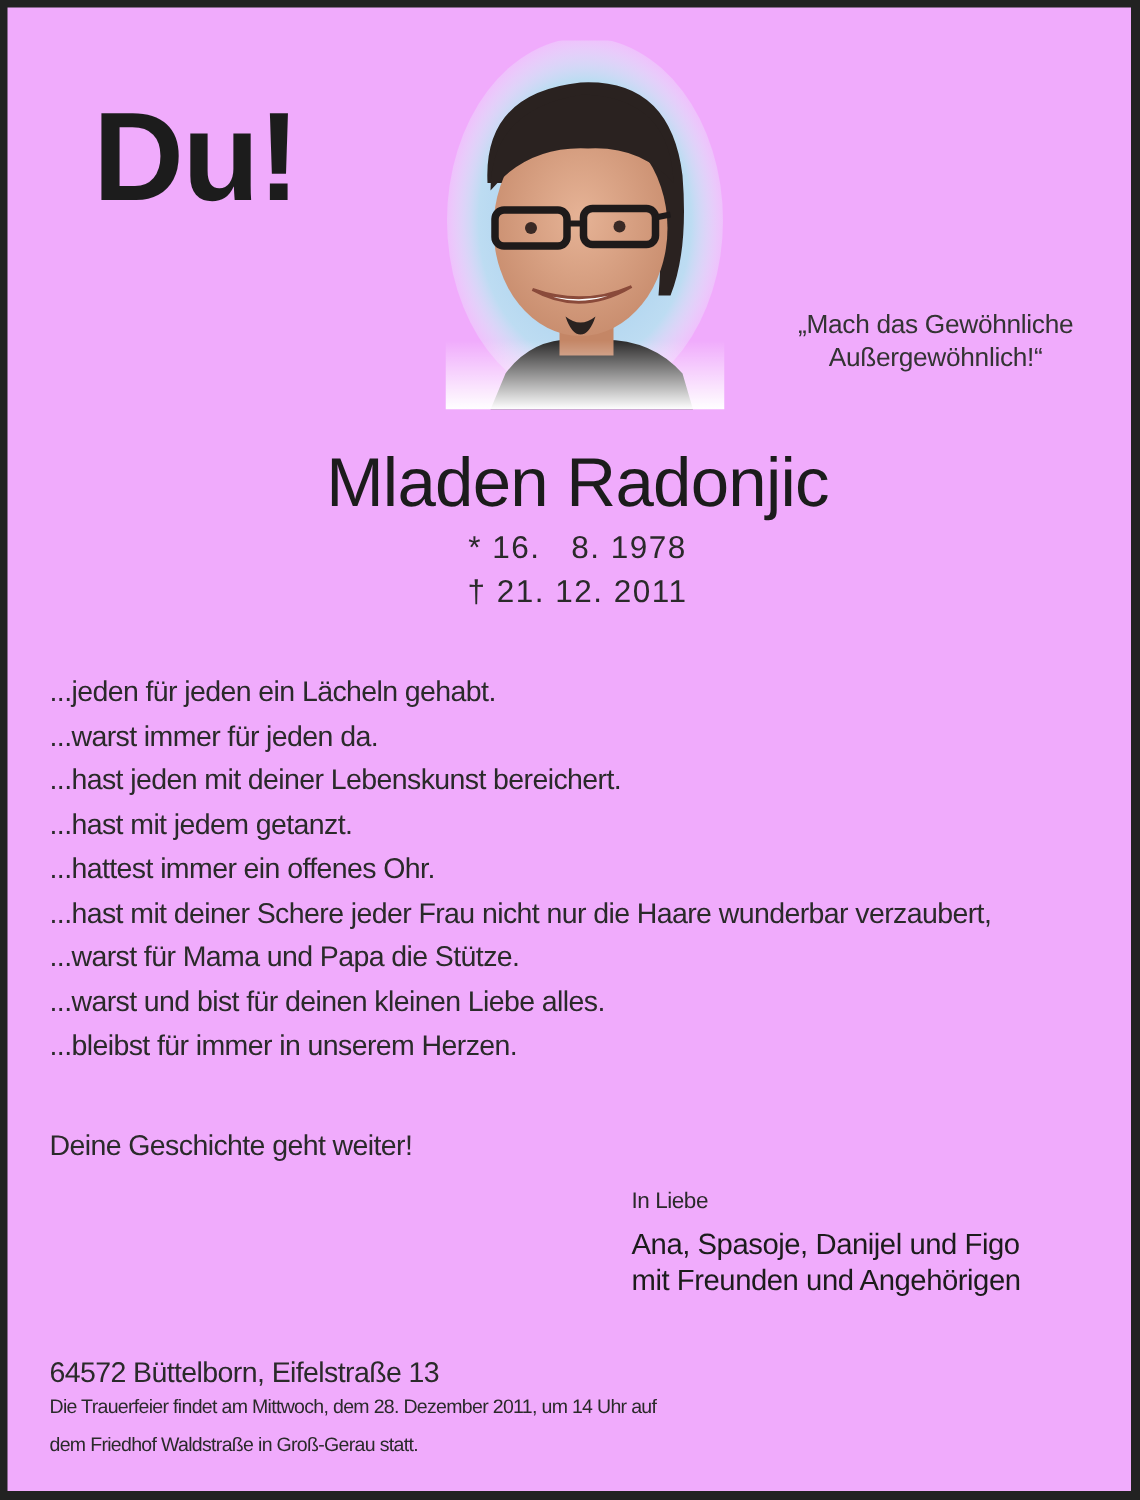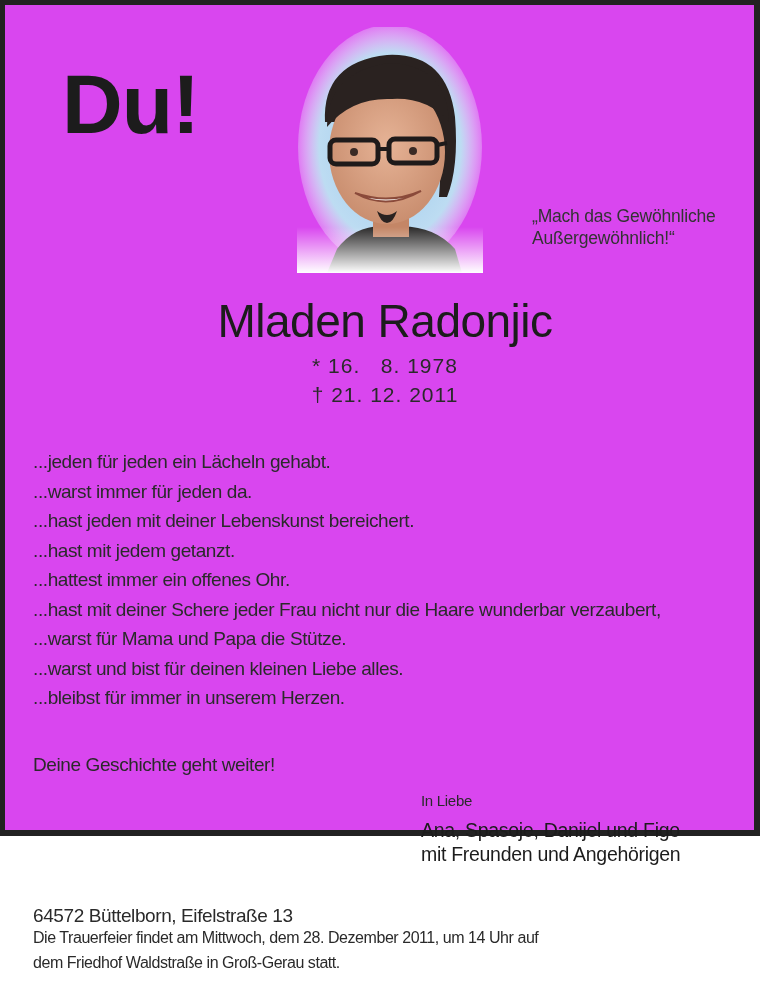--- a/index.html
+++ b/index.html
@@ -1,33 +1,34 @@
 <!DOCTYPE html>
 <html><head>
   <meta charset="utf-8">
   <style>
     html, body { margin: 0; padding: 0; background: #ffffff; }
     body { width: 760px; height: 1000px; position: relative; overflow: hidden; }
     .frame {
-      position: absolute; left: 0; top: 0; width: 760px; height: 836px;
-      box-sizing: border-box; border: 5px solid #222222; background: #d946ef;
+      position: absolute; left: 0; top: 0; width: 760px; height: 1000px;
+      box-sizing: border-box; border: 5px solid #222222; background: #f0abfc;
       border-right-width: 6px; border-bottom-width: 6px;
     }
     .light { font-family: "Liberation Sans", sans-serif; font-weight: normal; color: #2a2a2a; }
     .du {
       position: absolute; left: 57px; top: 57px;
       font-family: "Liberation Sans", sans-serif; font-weight: bold;
       font-size: 84px; line-height: 84px; color: #1c1c1c; letter-spacing: -1px;
     }
     .photo {
       position: absolute; left: 292px; top: 22px; width: 186px; height: 246px;
     }
     .quote {
       position: absolute; left: 527px; top: 200px; font-size: 17.5px; line-height: 22px; color: #333;
       letter-spacing: -0.2px;
+      text-align: center;
     }
     .name {
       position: absolute; left: 0; width: 760px; top: 288px; text-align: center;
       font-size: 46px; line-height: 56px; color: #1c1c1c; letter-spacing: -0.5px;
     }
     .dates {
       position: absolute; left: 0; width: 760px; top: 346px; text-align: center;
       font-size: 21px; line-height: 29px; color: #2a2a2a; letter-spacing: 1px;
     }
     .dates div { white-space: pre; }
@@ -48,21 +49,21 @@
     .family {
       position: absolute; left: 416px; top: 813px; font-size: 19.5px; line-height: 24px; color: #1c1c1c;
       letter-spacing: -0.3px;
     }
     .address {
       position: absolute; left: 28px; top: 885px; font-size: 19px; line-height: 26px; color: #2a2a2a;
       letter-spacing: -0.4px;
       margin-top: 13px;
     }
     .service {
-      position: absolute; left: 28px; top: 920px; width: 710px; font-size: 16px; line-height: 25px; color: #2a2a2a;
+      position: absolute; left: 28px; top: 920px; width: 710px; font-size: 13px; line-height: 25px; color: #2a2a2a;
       letter-spacing: -0.45px;
     }
   </style>
 </head>
 <body>
 
 <div class="frame">
 
   <div class="du">Du!</div>
 

